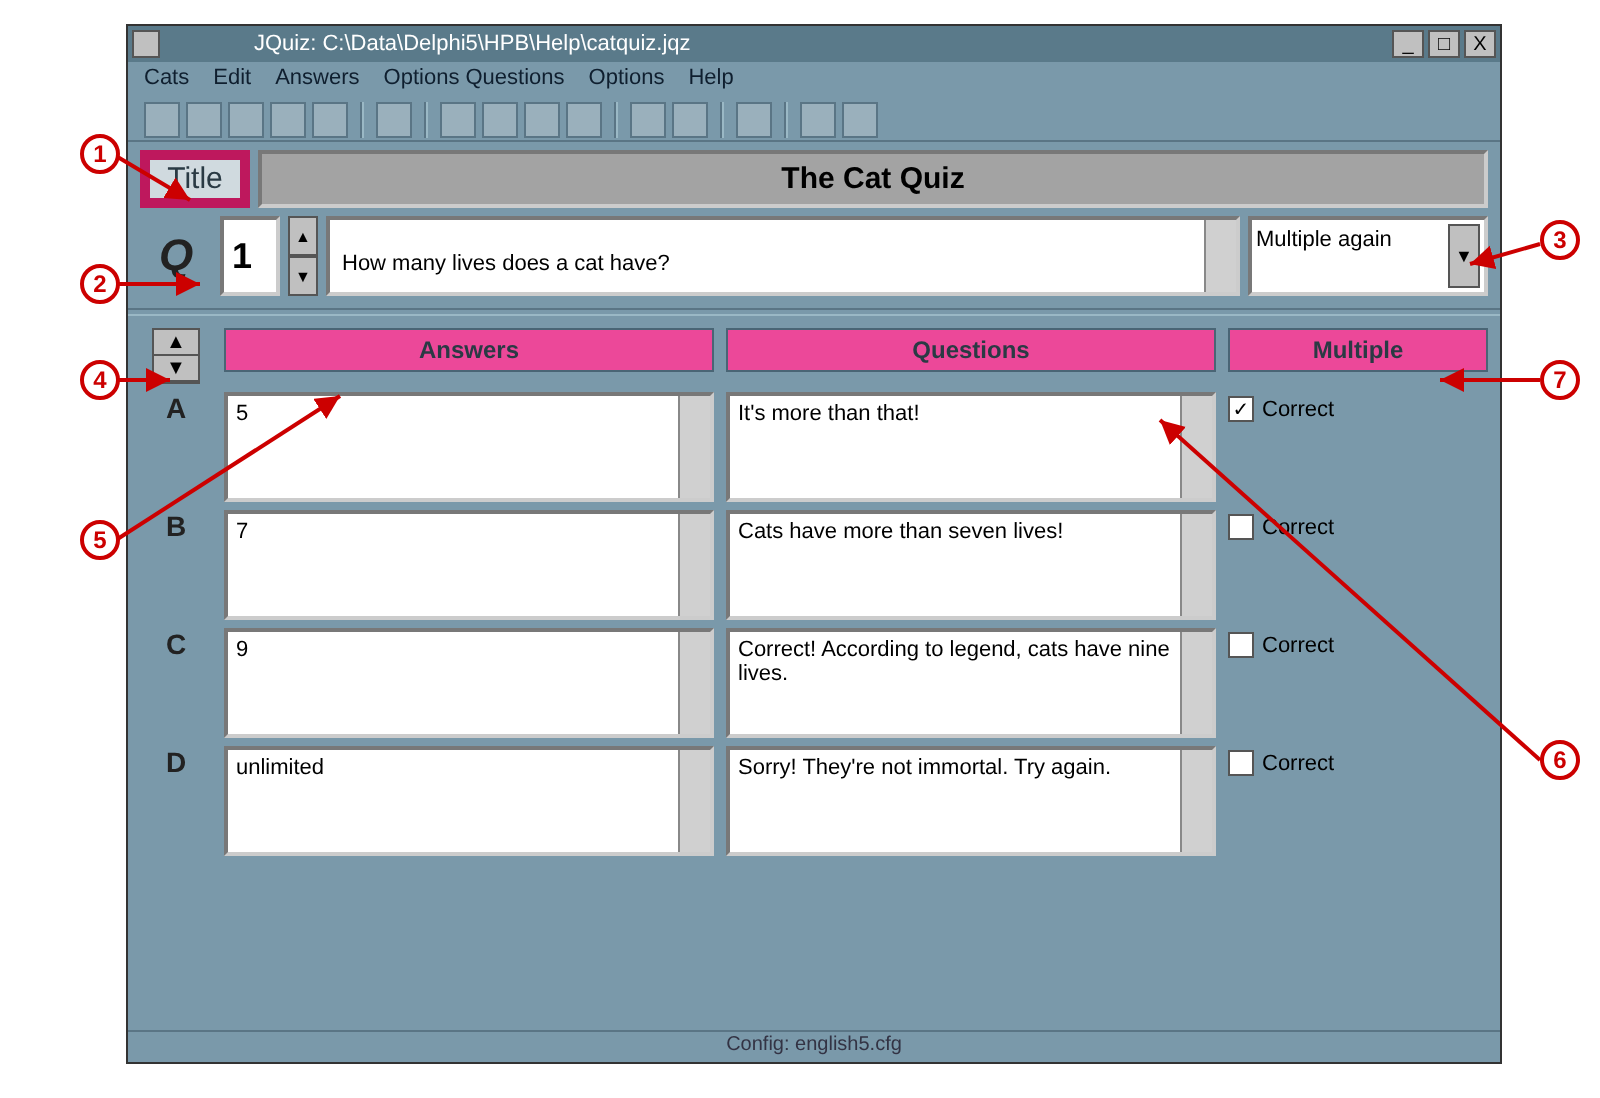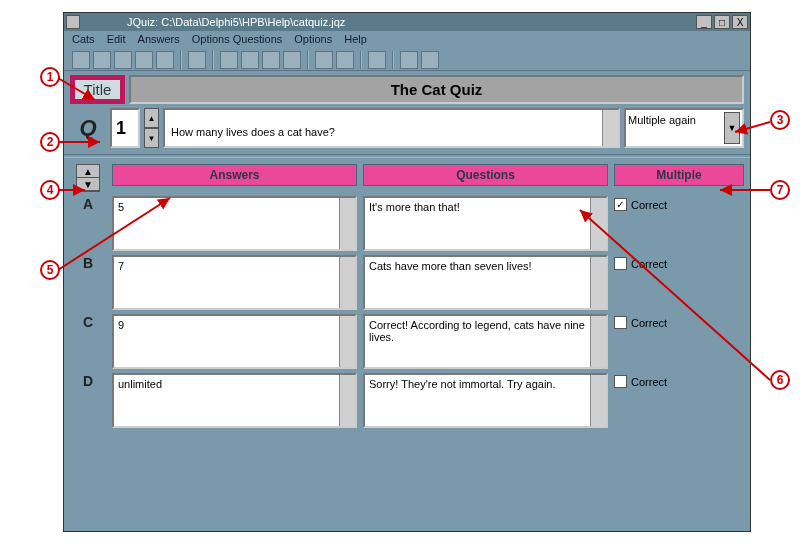--- a/index.html
+++ b/index.html
@@ -365,20 +365,21 @@
           <span class="chk "></span>
           <span>Correct</span>
         </div>
       </div>
     </div>
         </div>
       </div>
 
   </div>
 
+  <div class="statusbar">Config: english5.cfg</div>
 </div>
 
 <div class="callout" style="left:40px; top:67px;">1</div>
 <div class="callout" style="left:40px; top:132px;">2</div>
 <div class="callout" style="left:770px; top:110px;">3</div>
 <div class="callout" style="left:40px; top:180px;">4</div>
 <div class="callout" style="left:40px; top:260px;">5</div>
 <div class="callout" style="left:770px; top:370px;">6</div>
 <div class="callout" style="left:770px; top:180px;">7</div>
 

